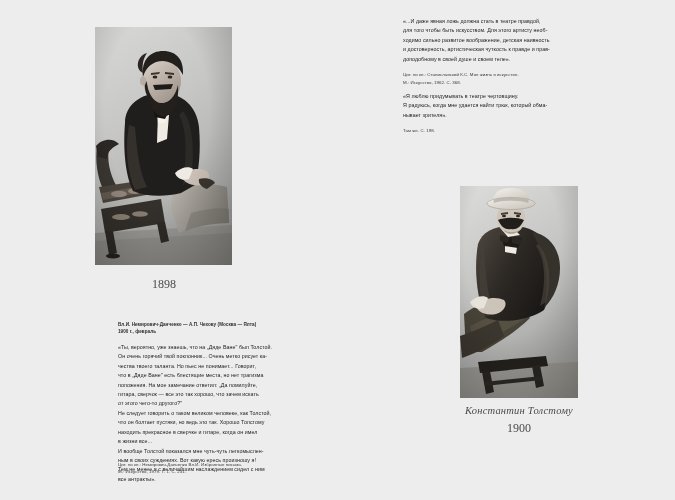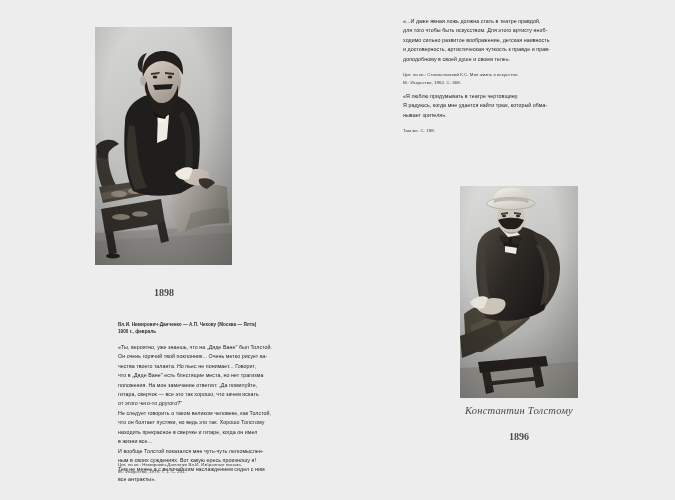--- a/index.html
+++ b/index.html
@@ -37,24 +37,23 @@
     line-height: 1.28;
   }
   .caption .nm {
     font-style: italic;
     font-size: 10.5px;
     letter-spacing: .2px;
     display: block;
   }
   .caption .yr {
     font-style: normal;
-    font-size: 10px;
+    font-size: 12px;
     display: block;
-    margin-top: 14px;
-    font-weight: bold;
+    margin-top: 4px;
   }
 
   
   .block { position: absolute; }
 
   .meta {
     font-size: 4.6px;
     line-height: 1.62;
     color: #2d2d2d;
     font-weight: bold;
@@ -321,16 +320,16 @@
       <path d="M16 118 C24 112 36 110 44 114 C48 118 44 126 36 128
                C26 130 16 126 16 118 Z" fill="#cdc4b9"></path>
       <path d="M10 116 C16 110 24 109 28 112 L24 122 C18 124 12 122 10 116 Z" fill="#e7e2da"></path>
 
       <rect width="118" height="212" fill="url(#vigB)"></rect>
     </svg>
   </div>
 
   <div class="caption" style="left:401px; top:404px; width:236px;">
     <span class="nm">Константин Толстому</span>
-    <span class="yr">1896</span>
+    <span class="yr">1900</span>
   </div>
 
 </div>
 
 </body></html>

